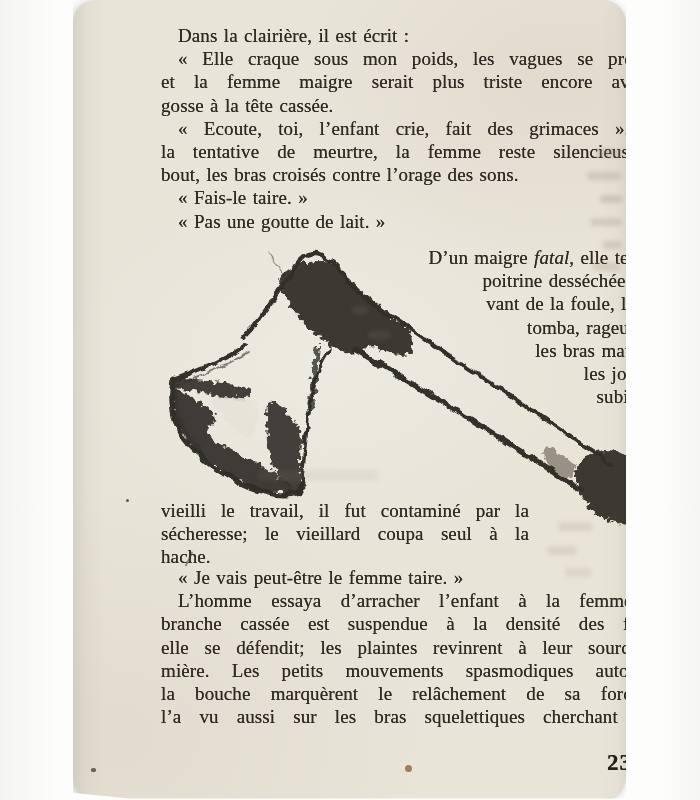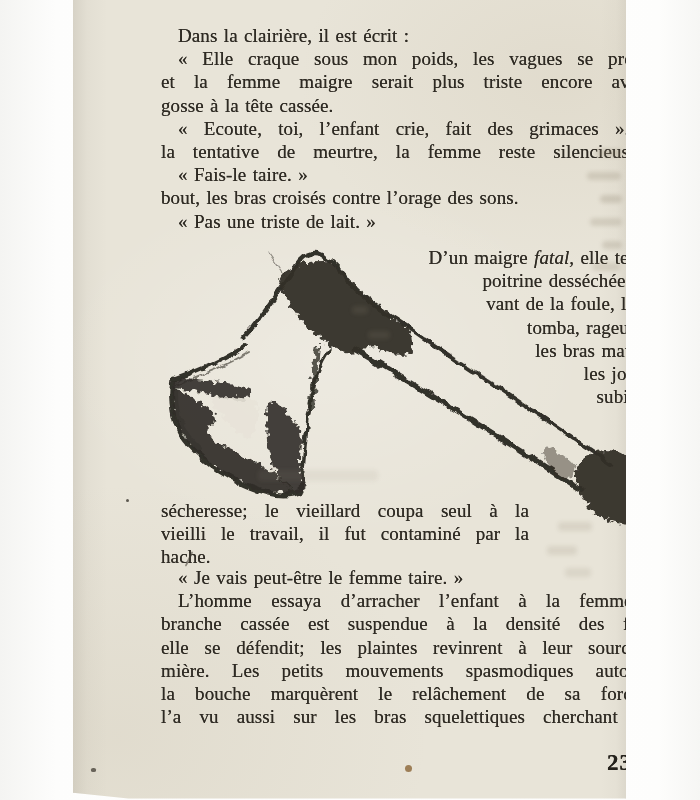--- a/index.html
+++ b/index.html
@@ -12,20 +12,21 @@
     position:absolute;left:73px;top:0;width:553px;height:800px;
     background:
       radial-gradient(ellipse 420px 300px at 88% 10%, rgba(186,173,146,0.16), transparent 62%),
       radial-gradient(ellipse 520px 420px at 8% 92%, rgba(180,170,145,0.14), transparent 60%),
       radial-gradient(ellipse 380px 260px at 45% 45%, rgba(255,255,255,0.22), transparent 70%),
       linear-gradient(90deg, rgba(60,52,40,0.10) 0px, rgba(60,52,40,0.03) 14px, rgba(60,52,40,0) 34px),
       linear-gradient(270deg, rgba(60,52,40,0.07) 0px, rgba(60,52,40,0.02) 10px, rgba(60,52,40,0) 26px),
       #e8e4d8;
     box-shadow:-5px 3px 12px rgba(0,0,0,0.16), 2px 0 6px rgba(0,0,0,0.08);
     clip-path:polygon(0% 0%,100% 0%,100% 99.8%,10% 99.8%,0% 99.1%);
+    border-radius:23px;
   }
   .blk{position:absolute;color:#2e2a23;}
   .line{
     height:23.2px;line-height:23.2px;font-size:19px;white-space:nowrap;
     letter-spacing:0.1px;word-spacing:1.5px;
     text-shadow:0 0 0.55px rgba(46,42,35,0.85);
   }
   .line.indent{padding-left:17px;}
   .line.fill{text-align:justify;text-align-last:justify;}
   #blk-top{left:88px;top:24px;width:524px;}
@@ -46,36 +47,36 @@
 <body>
 
 <div class="page">
   <div id="blk-top" class="blk">
       <div class="line indent"><span>Dans la clairière, il est écrit :</span></div>
       <div class="line indent fill"><span>« Elle craque sous mon poids, les vagues se propagent</span></div>
       <div class="line fill"><span>et la femme maigre serait plus triste encore avec un</span></div>
       <div class="line"><span>gosse à la tête cassée.</span></div>
       <div class="line indent fill"><span>« Ecoute, toi, l’enfant crie, fait des grimaces ». Dans</span></div>
       <div class="line fill"><span>la tentative de meurtre, la femme reste silencieuse, de-</span></div>
+      <div class="line"><span>bout, les bras croisés contre l’orage des sons.</span></div>
       <div class="line indent"><span>« Fais-le taire. »</span></div>
-      <div class="line"><span>bout, les bras croisés contre l’orage des sons.</span></div>
-      <div class="line indent"><span>« Pas une triste de lait. »</span></div>
+      <div class="line indent"><span>« Pas une goutte de lait. »</span></div>
     </div>
   <div id="blk-wrap" class="blk">
       <div class="line"><span>D’un maigre </span><i>fatal,</i><span> elle tendit sa</span></div>
       <div class="line"><span>poitrine desséchée au-de-</span></div>
       <div class="line"><span>vant de la foule, l’enfant</span></div>
       <div class="line"><span>tomba, rageur, dans</span></div>
       <div class="line"><span>les bras maternels,</span></div>
       <div class="line"><span>les jours ont</span></div>
       <div class="line"><span>subitement</span></div>
     </div>
   <div id="blk-mid" class="blk">
+      <div class="line fill"><span>vieilli le travail, il fut contaminé par la</span></div>
       <div class="line fill"><span>sécheresse; le vieillard coupa seul à la</span></div>
-      <div class="line fill"><span>vieilli le travail, il fut contaminé par la</span></div>
       <div class="line"><span>hache.</span></div>
     </div>
   <div id="blk-bottom" class="blk">
       <div class="line indent"><span>« Je vais peut-être le femme taire. »</span></div>
       <div class="line indent fill"><span>L’homme essaya d’arracher l’enfant à la femme; une</span></div>
       <div class="line fill"><span>branche cassée est suspendue à la densité des feuilles;</span></div>
       <div class="line fill"><span>elle se défendit; les plaintes revinrent à leur source pre-</span></div>
       <div class="line fill"><span>mière. Les petits mouvements spasmodiques autour de</span></div>
       <div class="line fill"><span>la bouche marquèrent le relâchement de sa force; on</span></div>
       <div class="line fill"><span>l’a vu aussi sur les bras squelettiques cherchant refuge</span></div>

